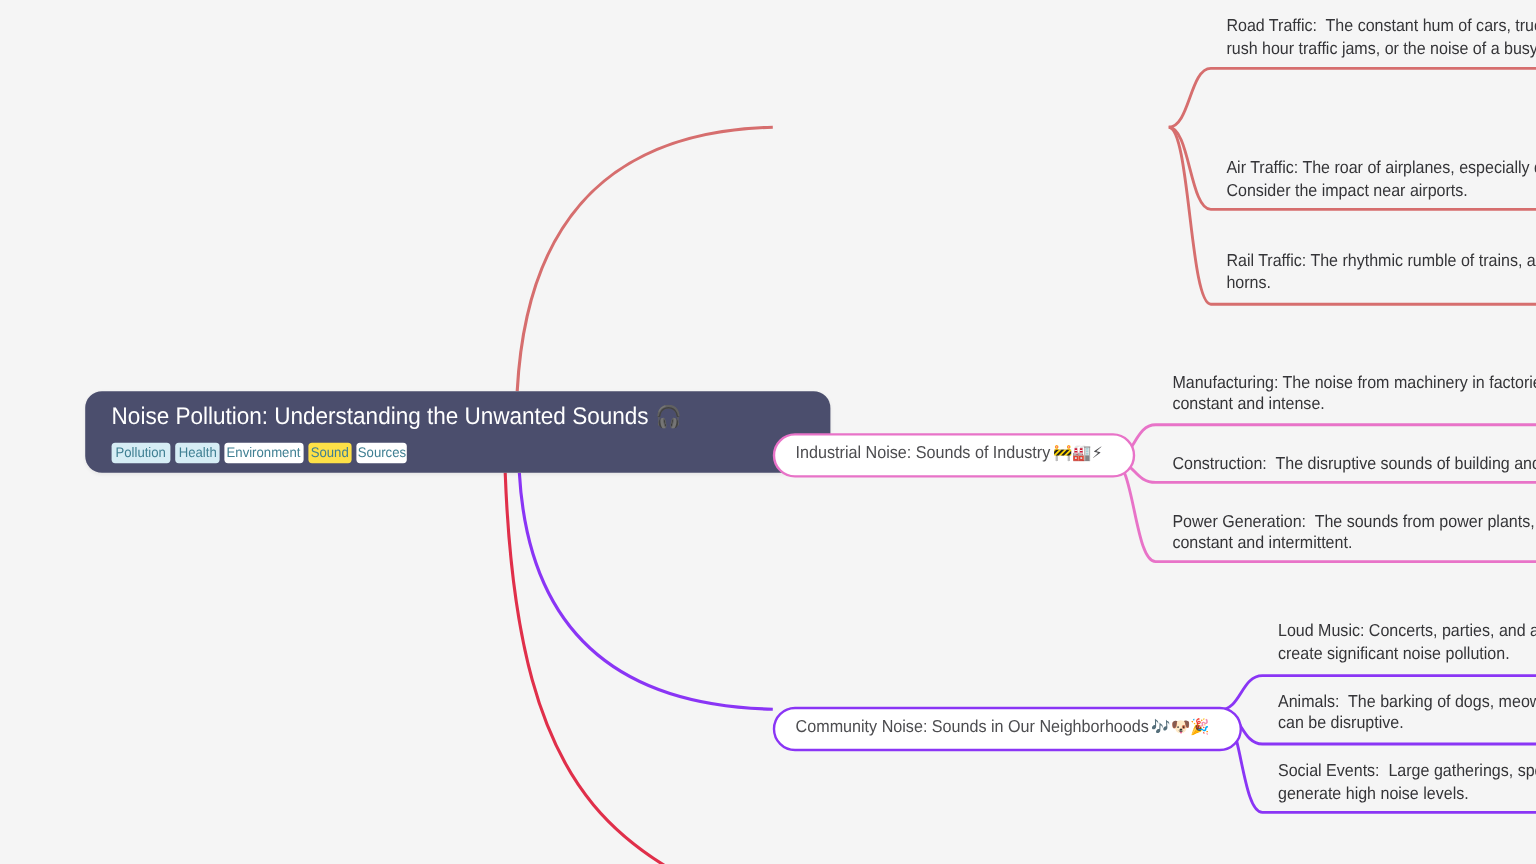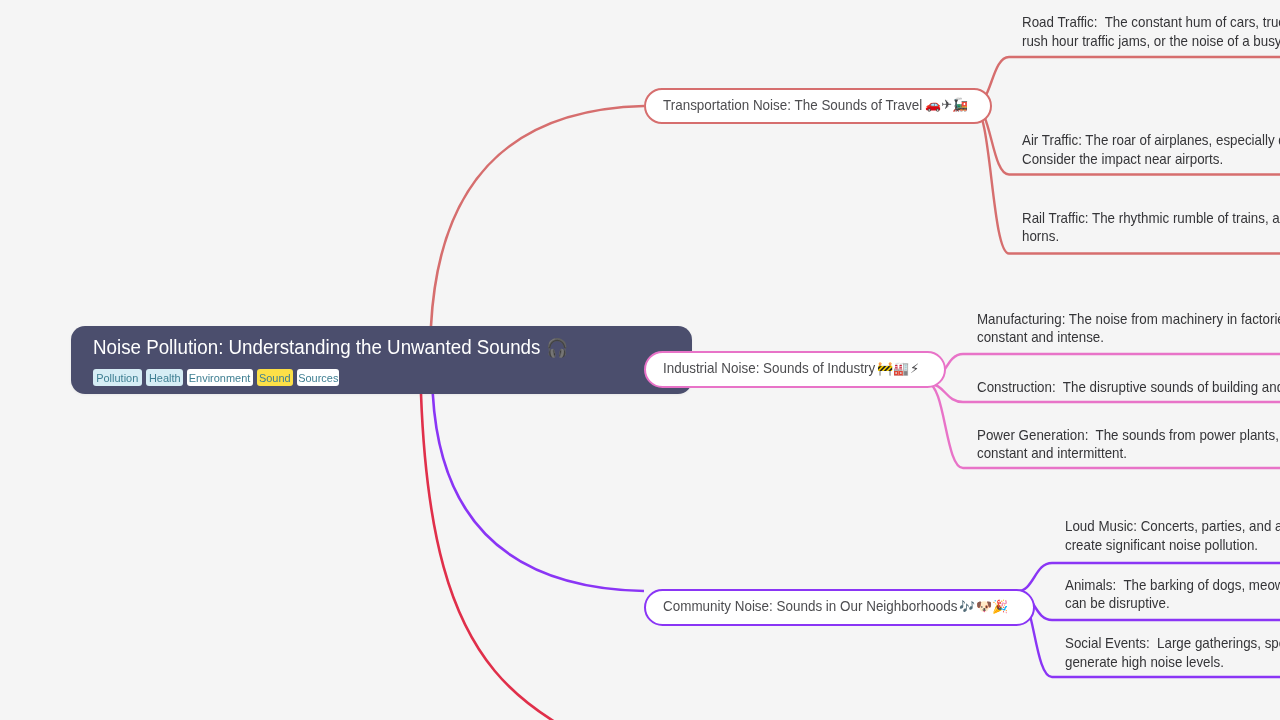--- a/index.html
+++ b/index.html
@@ -67,30 +67,24 @@
       <div class="root-node" style="background: rgb(75, 78, 109); left: 71px; top: 326px; width: 621px; height: 68px;">
         <div class="root-title" style="color: rgb(255, 255, 255);"><span class="rt">Noise Pollution: Understanding the Unwanted Sounds </span><span class="emo">🎧</span></div>
         <div class="tags">
           <span class="tag" style="background: rgb(214, 237, 245); color: rgb(63, 127, 146); width: 49px;"><span class="tagtxt">Pollution</span></span>
           <span class="tag" style="background: rgb(214, 237, 245); color: rgb(63, 127, 146); width: 37px;"><span class="tagtxt">Health</span></span>
           <span class="tag" style="background: #ffffff; color: rgb(63, 127, 146); width: 66px; text-decoration: underline;"><span class="tagtxt">Environment</span></span>
           <span class="tag" style="background: #fde047; color: rgb(63, 127, 146); width: 36px;"><span class="tagtxt">Sound</span></span>
           <span class="tag" style="background: #ffffff; color: rgb(63, 127, 146); width: 42px;"><span class="tagtxt">Sources</span></span>
         </div>
       </div>
-      <div class="branch" style="left: 644px; top: 88px; width: 348px; height: 36px; border-color: rgb(214, 110, 110); border-radius: 18px; padding-left: 17px; padding-right: 17px;">
-        <span class="inner">
-          <span class="btxt" style="width: 259.652px;">Transportation Noise: The Sounds of Travel</span>
-          <span class="emo" style="margin-left: 2.5px;">🚗✈︎🚂</span>
-        </span>
-      </div>
       <div class="leaf" style="left: 1022px; top: 13.2px;"><div><span class="lt">Road Traffic:  The constant hum of cars, trucks, and motorcycles. Think of</span></div><div><span class="lt">rush hour traffic jams, or the noise of a busy highway.</span></div></div>
       <div class="leaf" style="left: 1022px; top: 131.3px;"><div><span class="lt">Air Traffic: The roar of airplanes, especially during takeoff and landing.</span></div><div><span class="lt">Consider the impact near airports.</span></div></div>
       <div class="leaf" style="left: 1022px; top: 208.7px;"><div><span class="lt">Rail Traffic: The rhythmic rumble of trains, and the sharp blasts of train</span></div><div><span class="lt">horns.</span></div></div>
-      <div class="branch" style="left: 644px; top: 351px; width: 302px; height: 37px; border-color: rgb(232, 115, 200); border-radius: 18.5px; padding-left: 17px; padding-right: 17px;">
+      <div class="branch" style="left: 644px; top: 361px; width: 302px; height: 37px; border-color: rgb(232, 115, 200); border-radius: 18.5px; padding-left: 17px; padding-right: 17px;">
         <span class="inner">
           <span class="btxt" style="width: 212.018px;">Industrial Noise: Sounds of Industry</span>
           <span class="emo" style="margin-left: 2.5px;">🚧🏭⚡︎</span>
         </span>
       </div>
       <div class="leaf" style="left: 976.5px; top: 309.5px;"><div><span class="lt">Manufacturing: The noise from machinery in factories. This noise is often</span></div><div><span class="lt">constant and intense.</span></div></div>
       <div class="leaf" style="left: 976.5px; top: 377.8px;"><div><span class="lt">Construction:  The disruptive sounds of building and demolition.</span></div></div>
       <div class="leaf" style="left: 976.5px; top: 425.9px;"><div><span class="lt">Power Generation:  The sounds from power plants, which can be both</span></div><div><span class="lt">constant and intermittent.</span></div></div>
       <div class="branch" style="left: 644px; top: 589px; width: 391px; height: 37px; border-color: rgb(138, 53, 245); border-radius: 18.5px; padding-left: 17px; padding-right: 17px;">
         <span class="inner">

